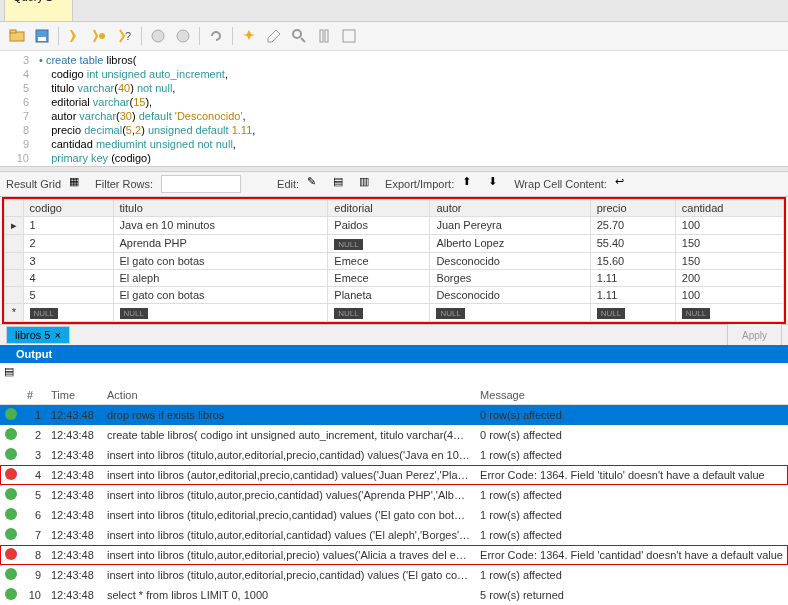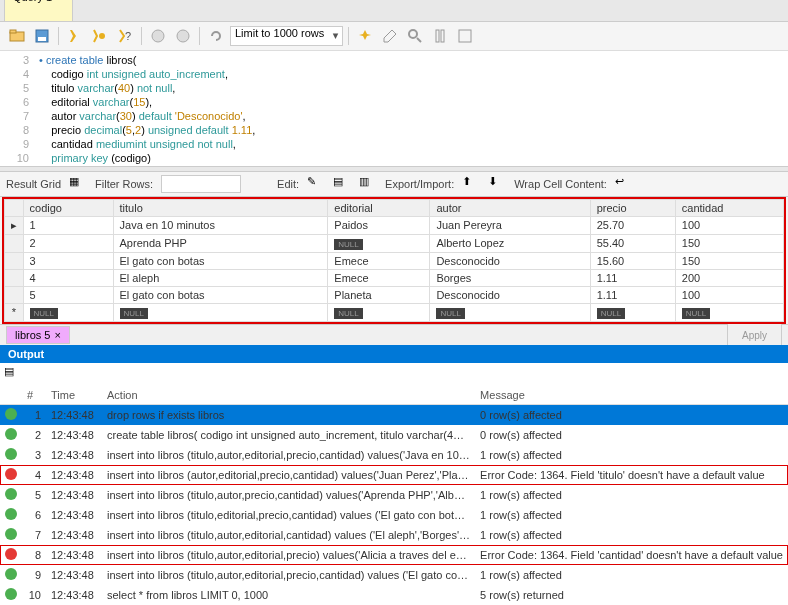--- a/index.html
+++ b/index.html
@@ -21,23 +21,23 @@
 .rlbl{color:#444}
 .rinput{border:1px solid #ccc;height:18px;width:80px}
 .rbtn{width:18px;height:18px}
 .grid-wrap{background:#fff;border:2px solid #d00;height:130px;position:relative;margin:0 2px}
 .grid{border-collapse:collapse;width:100%;font-size:11px}
 .grid th{background:#f0f0f0;border:1px solid #ddd;padding:2px 6px;text-align:left;font-weight:normal;color:#333}
 .grid td{border:1px solid #ddd;padding:2px 6px;color:#333}
 .grid .null{background:#404040;color:#999;font-size:8px;padding:1px 4px;display:inline-block}
 .rowmark{width:12px;text-align:center;color:#333;background:#f0f0f0}
 .sub-tabs{height:22px;background:#f0f0f0;display:flex;align-items:center;padding:0 6px;justify-content:space-between;border-top:1px solid #ccc}
-.sub-tab{background:#f0abfc;border:1px solid #ccc;padding:2px 8px;font-size:10px;display:flex;gap:4px}
+.sub-tab{background:#0ea5e9;border:1px solid #ccc;padding:2px 8px;font-size:10px;display:flex;gap:4px}
 .apply-btn{border:1px solid #ccc;background:#f0f0f0;padding:16px 14px;color:#999;font-size:10px}
-.output-hdr{background:#0078d7;color:#fff;padding:3px 8px;font-size:11px;font-weight:bold}
+.output-hdr{background:#0078d7;color:#fff;padding:3px 16px;font-size:11px;font-weight:bold}
 .out-tool{height:24px;display:flex;align-items:center;gap:6px;padding:0 4px;background:#fff}
 .out-select{border:none;font-size:11px;padding:2px;width:110px}
 .out-table{border-collapse:collapse;width:100%;font-size:10px;background:#fff}
 .out-table th{border-bottom:1px solid #ddd;text-align:left;padding:3px 5px;font-weight:normal;color:#555;background:#fff}
 .out-table td{padding:3px 5px;color:#333;white-space:nowrap;overflow:hidden;text-overflow:ellipsis}
 .out-table tr.sel{background:#0078d7;color:#fff}
 .out-table tr.err{outline:1px solid #d00;outline-offset:-1px}
 .ico{width:12px;height:12px;border-radius:50%;display:inline-block}
 .ok{background:#4caf50}.bad{background:#e53935}
 .col-i{width:16px;text-align:center}.col-n{width:24px;text-align:right}.col-t{width:56px}.col-m{width:200px}
@@ -95,21 +95,20 @@
       <svg width="16" height="16">
         <circle cx="8" cy="8" r="6" fill="#ddd" stroke="#aaa"></circle>
       </svg>
     </div>
   <div class="sep"></div>
   <div class="tbtn">
       <svg width="16" height="16">
         <path d="M4 8 A4 4 0 1 1 8 12" fill="none" stroke="#999" stroke-width="2"></path>
       </svg>
     </div>
-  <div class="limit"><span>Limit to 1000 rows</span></div>
   <div class="sep"></div>
   <div class="tbtn">
       <svg width="16" height="16">
         <path d="M8 2 L10 6 L14 7 L10 8 L8 12 L6 8 L2 7 L6 6 Z" fill="#e8b020"></path>
       </svg>
     </div>
   <div class="tbtn">
       <svg width="16" height="16">
         <path d="M10 2 L14 6 L6 14 L2 14 L2 10 Z" fill="none" stroke="#999"></path>
       </svg>

